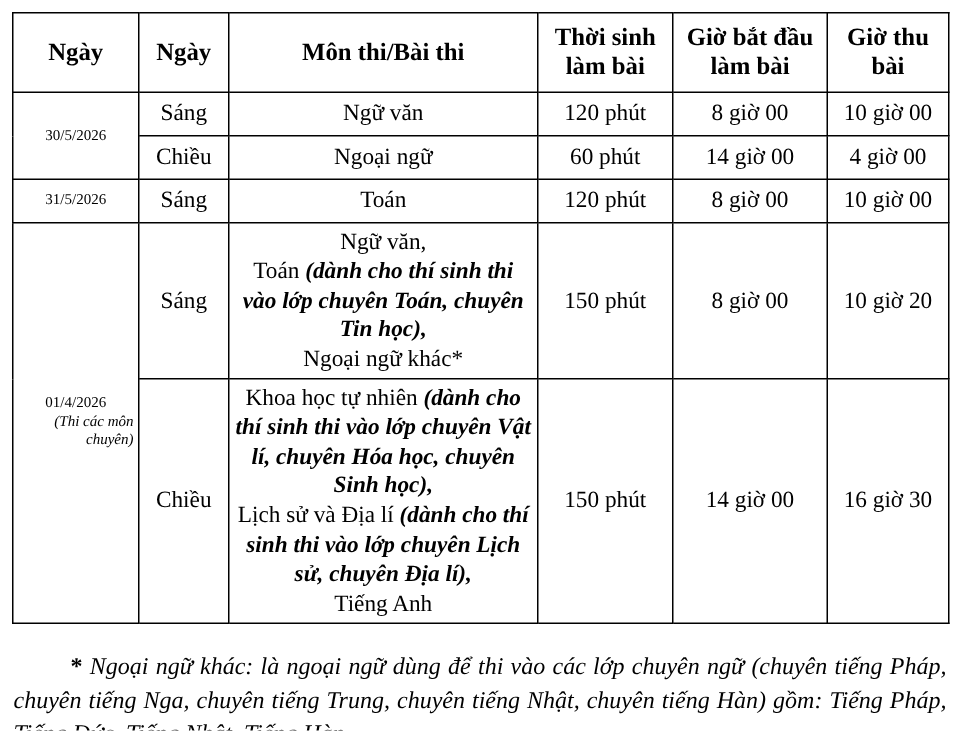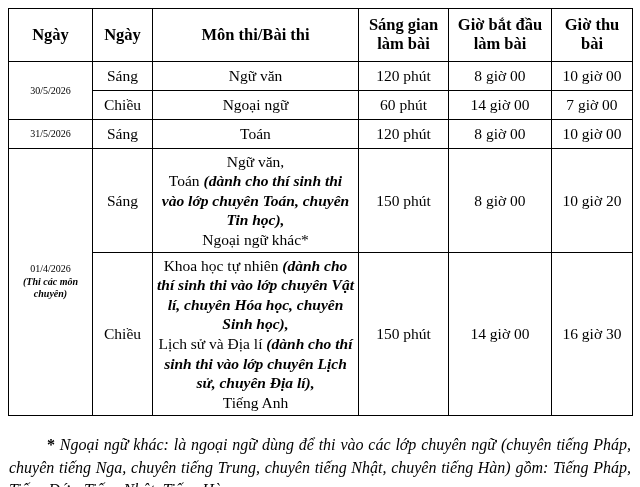--- a/index.html
+++ b/index.html
@@ -51,24 +51,25 @@
   col.c-tg     { width: 90px; }
   col.c-batdau { width: 103px; }
   col.c-thu    { width: 81px; }
 
   td.date-cell {
     font-weight: bold;
     font-size: 10px;
   }
   td.date-cell .sub {
     display: block;
-    font-weight: bold;
+    font-weight: normal;
     font-style: italic;
     line-height: 1.25;
     margin-top: 1px;
+    text-align: right;
   }
   td.subject {
     line-height: 1.26;
     padding: 3px 4px;
   }
   td.subject .ital { font-style: italic; font-weight: bold; }
 
   tr.r-short td { height: 24px; }
   tr.r-sang-chuyen td { height: 99px; }
   tr.r-chieu-chuyen td { height: 158px; }
@@ -102,42 +103,42 @@
       <col class="c-mon">
       <col class="c-tg">
       <col class="c-batdau">
       <col class="c-thu">
     </colgroup>
     <thead>
       <tr>
         <th>Ngày</th>
         <th>Ngày</th>
         <th>Môn thi/Bài thi</th>
-        <th>Sáng gian làm bài</th>
+        <th>Thời sinh làm bài</th>
         <th>Giờ bắt đầu làm bài</th>
         <th>Giờ thu bài</th>
       </tr>
     </thead>
     <tbody>
 
       <tr class="r-short">
         <td class="date-cell" rowspan="2">30/5/2026</td>
         <td>Sáng</td>
         <td class="subject">Ngữ văn</td>
         <td>120 phút</td>
         <td>8 giờ 00</td>
         <td>10 giờ 00</td>
       </tr>
 
       <tr class="r-short">
         <td>Chiều</td>
         <td class="subject">Ngoại ngữ</td>
         <td>60 phút</td>
         <td>14 giờ 00</td>
-        <td>7 giờ 00</td>
+        <td>4 giờ 00</td>
       </tr>
 
       <tr class="r-short">
         <td class="date-cell">31/5/2026</td>
         <td>Sáng</td>
         <td class="subject">Toán</td>
         <td>120 phút</td>
         <td>8 giờ 00</td>
         <td>10 giờ 00</td>
       </tr>

